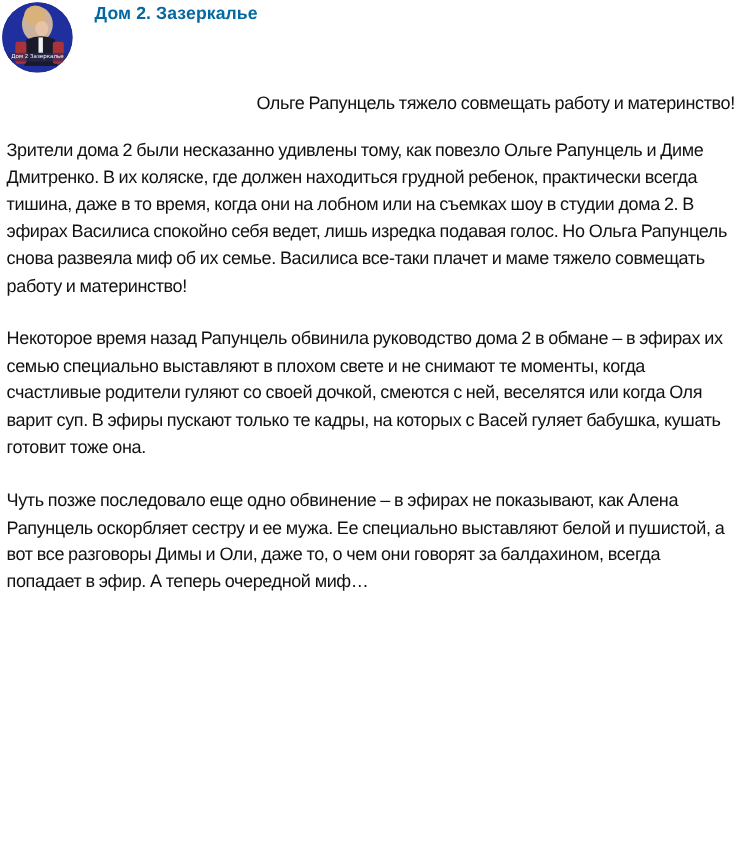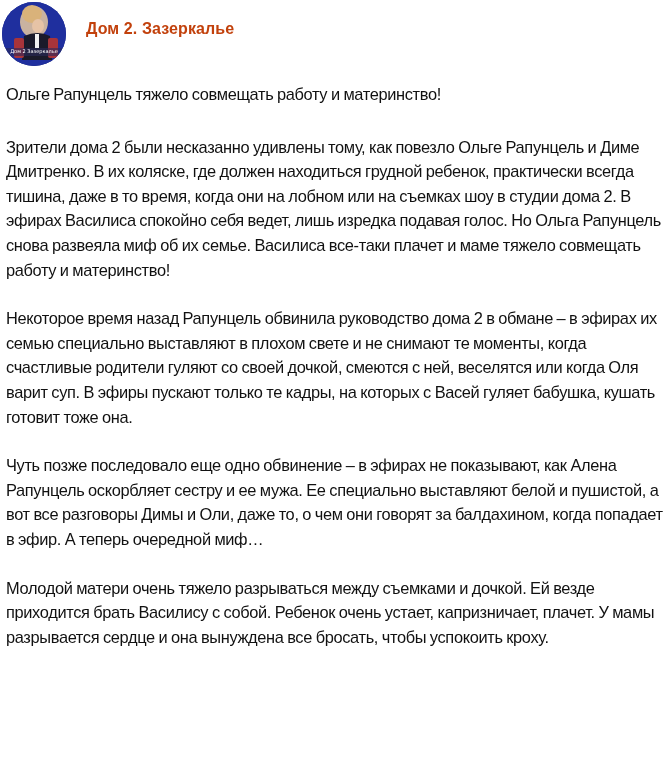--- a/index.html
+++ b/index.html
@@ -30,44 +30,45 @@
       height: 64px;
       border-radius: 50%;
       overflow: hidden;
       background: radial-gradient(circle at 50% 40%, #3a4fc0 0%, #1b2a8c 55%, #0d1550 100%);
       cursor: pointer;
     }
     .avatar svg { display: block; }
     .group-name {
       position: absolute;
       left: 86px;
-      top: 20px;
+      top: 4px;
       font-size: 16px;
       font-weight: bold;
-      color: #c2410c;
+      color: #0369a1;
       letter-spacing: 0.1px;
       cursor: pointer;
     }
     .post {
       position: absolute;
       left: 6px;
       top: 82px;
       width: 662px;
       font-family: "Liberation Sans Narrow", "Liberation Sans", sans-serif;
       font-size: 16.4px;
       line-height: 24.6px;
       color: #111111;
       letter-spacing: -0.35px;
       word-spacing: -0.5px;
     }
     .post p {
       margin: 0 0 24px 0;
     }
     .post p.lead {
-      margin-bottom: 28px;
+      margin-bottom: 18px;
+      text-align: right;
     }
   </style>
 </head>
 <body>
 
 <div class="header">
   <div class="avatar">
     <svg width="64" height="64" viewBox="0 0 64 64">
       <rect width="64" height="64" fill="#1f2f9e"></rect>
       <ellipse cx="32" cy="20" rx="14" ry="16" fill="#e8c9a0" opacity="0.85"></ellipse>
@@ -81,15 +82,14 @@
       <text x="32" y="51" font-size="5" text-anchor="middle" fill="#ffffff" font-family="DejaVu Sans, sans-serif">Дом 2 Зазеркалье</text>
     </svg>
   </div>
   <div class="group-name">Дом 2. Зазеркалье</div>
 </div>
 
 <div class="post">
   <p class="lead">Ольге Рапунцель тяжело совмещать работу и материнство!</p>
   <p>Зрители дома 2 были несказанно удивлены тому, как повезло Ольге Рапунцель и Диме Дмитренко. В их коляске, где должен находиться грудной ребенок, практически всегда тишина, даже в то время, когда они на лобном или на съемках шоу в студии дома 2. В эфирах Василиса спокойно себя ведет, лишь изредка подавая голос. Но Ольга Рапунцель снова развеяла миф об их семье. Василиса все-таки плачет и маме тяжело совмещать работу и материнство!</p>
   <p>Некоторое время назад Рапунцель обвинила руководство дома 2 в обмане – в эфирах их семью специально выставляют в плохом свете и не снимают те моменты, когда счастливые родители гуляют со своей дочкой, смеются с ней, веселятся или когда Оля варит суп. В эфиры пускают только те кадры, на которых с Васей гуляет бабушка, кушать готовит тоже она.</p>
-  <p>Чуть позже последовало еще одно обвинение – в эфирах не показывают, как Алена Рапунцель оскорбляет сестру и ее мужа. Ее специально выставляют белой и пушистой, а вот все разговоры Димы и Оли, даже то, о чем они говорят за балдахином, когда попадает в эфир. А теперь очередной миф…</p>
-  <p>Молодой матери очень тяжело разрываться между съемками и дочкой. Ей везде приходится брать Василису с собой. Ребенок очень устает, капризничает, плачет. У мамы разрывается сердце и она вынуждена все бросать, чтобы успокоить кроху.</p>
+  <p>Чуть позже последовало еще одно обвинение – в эфирах не показывают, как Алена Рапунцель оскорбляет сестру и ее мужа. Ее специально выставляют белой и пушистой, а вот все разговоры Димы и Оли, даже то, о чем они говорят за балдахином, всегда попадает в эфир. А теперь очередной миф…</p>
 </div>
 
 </body></html>

